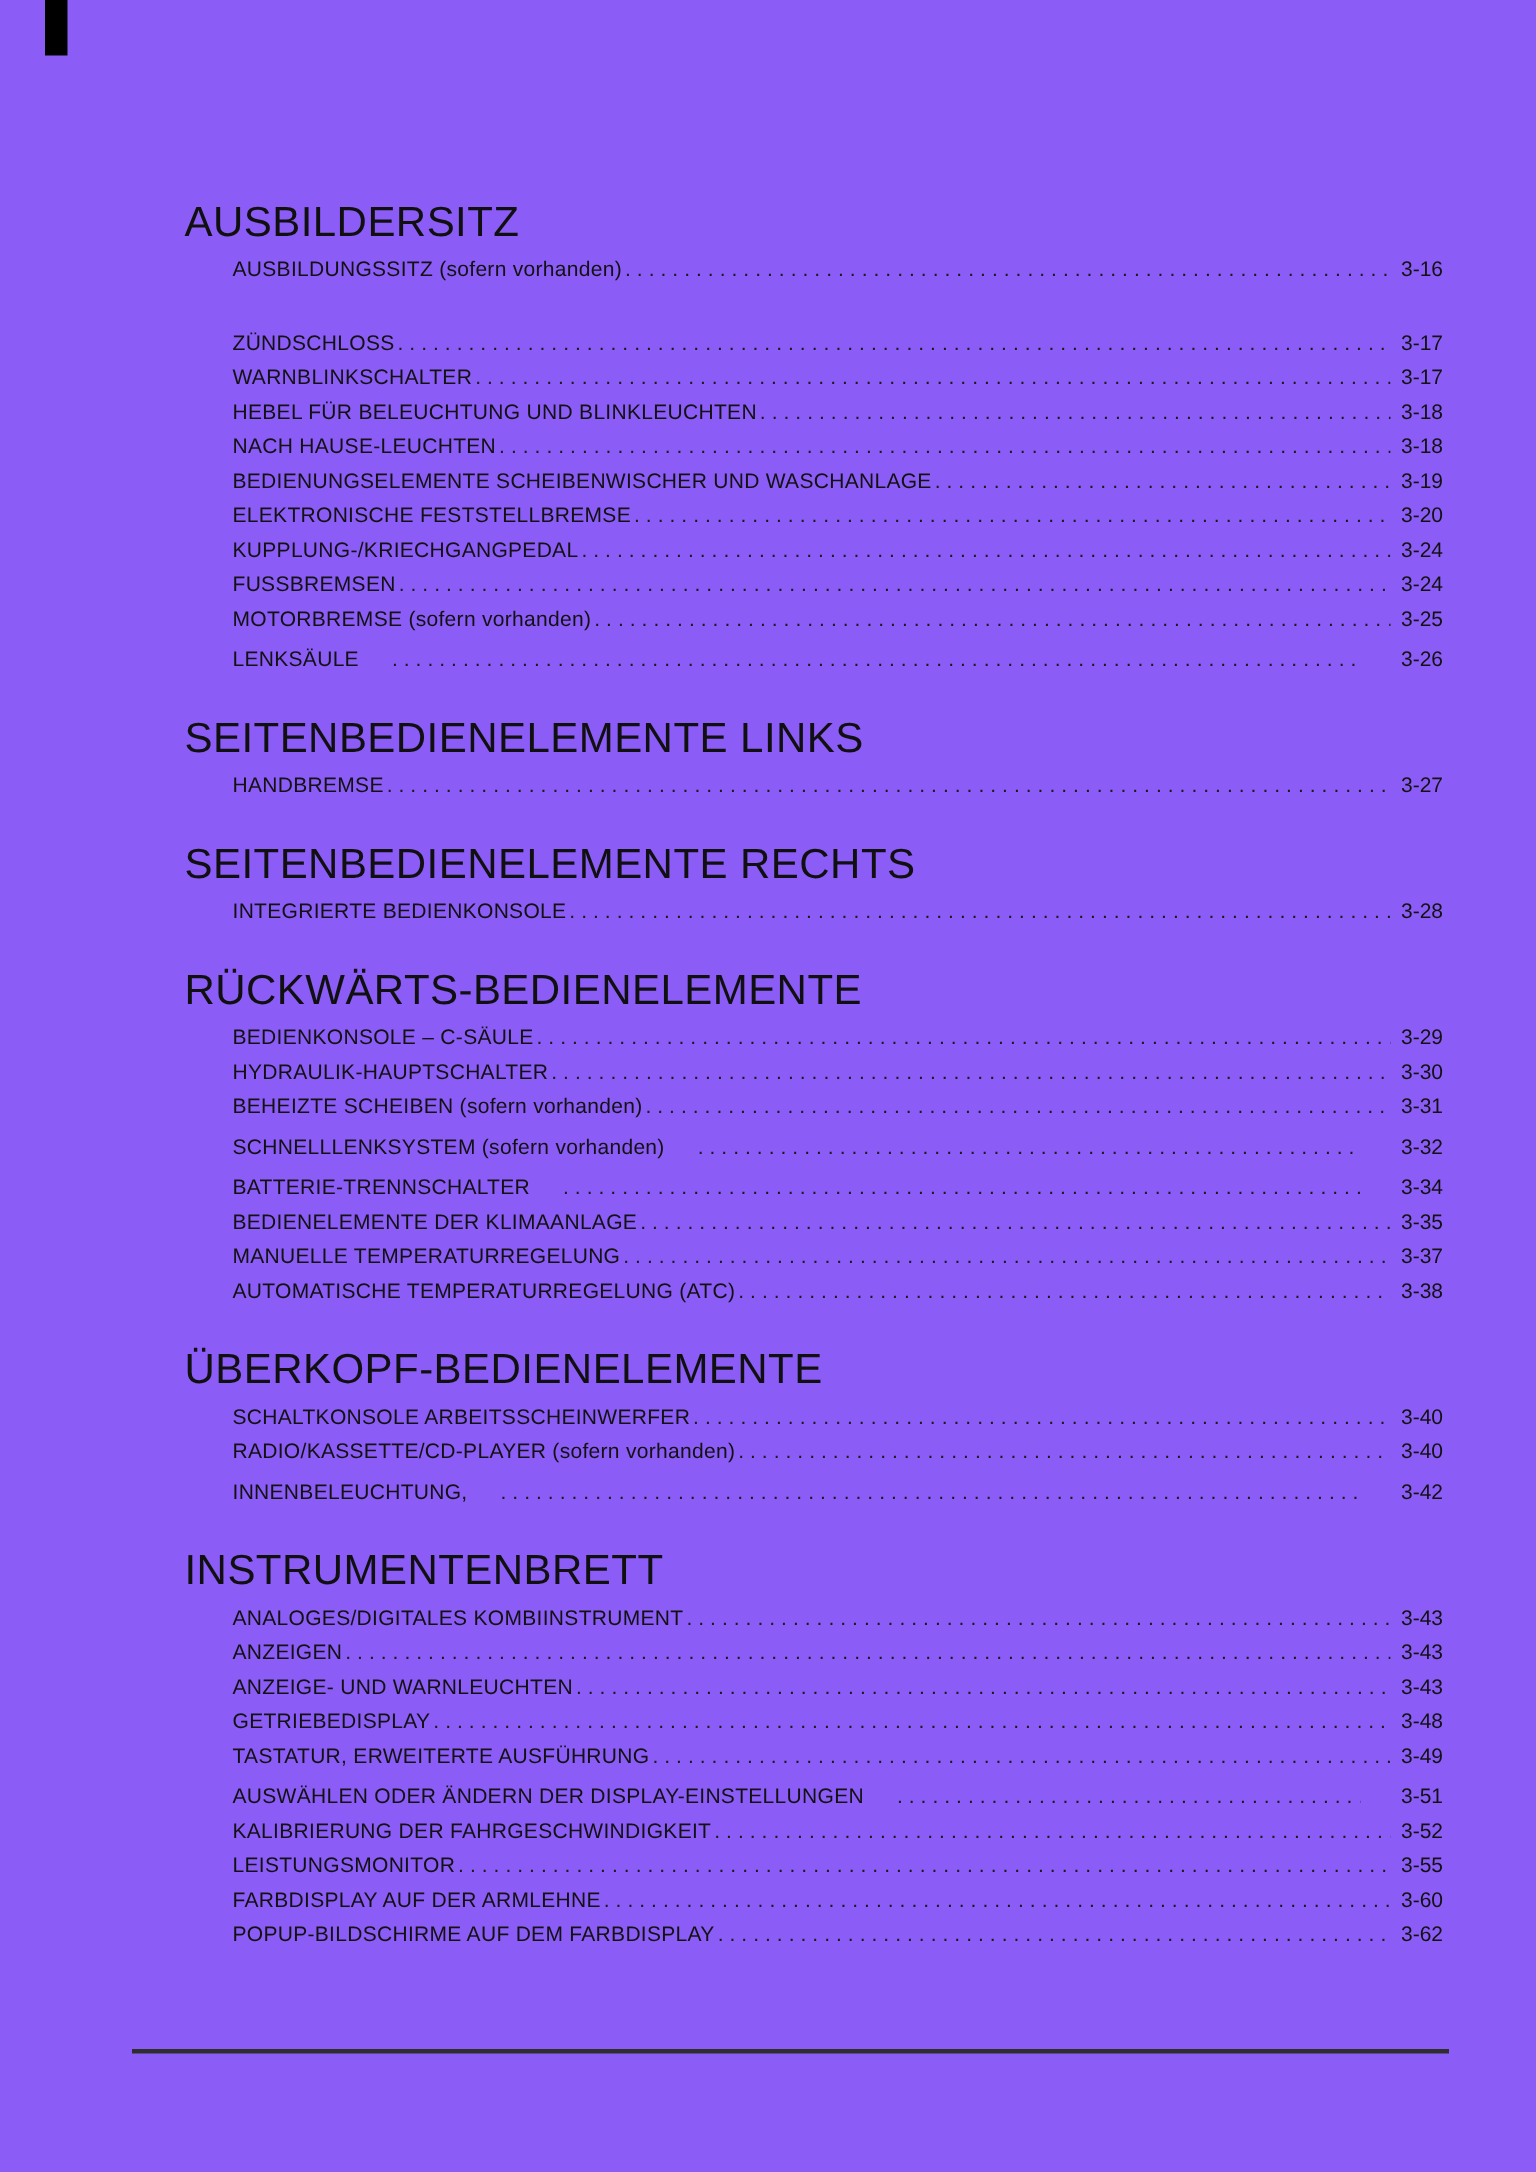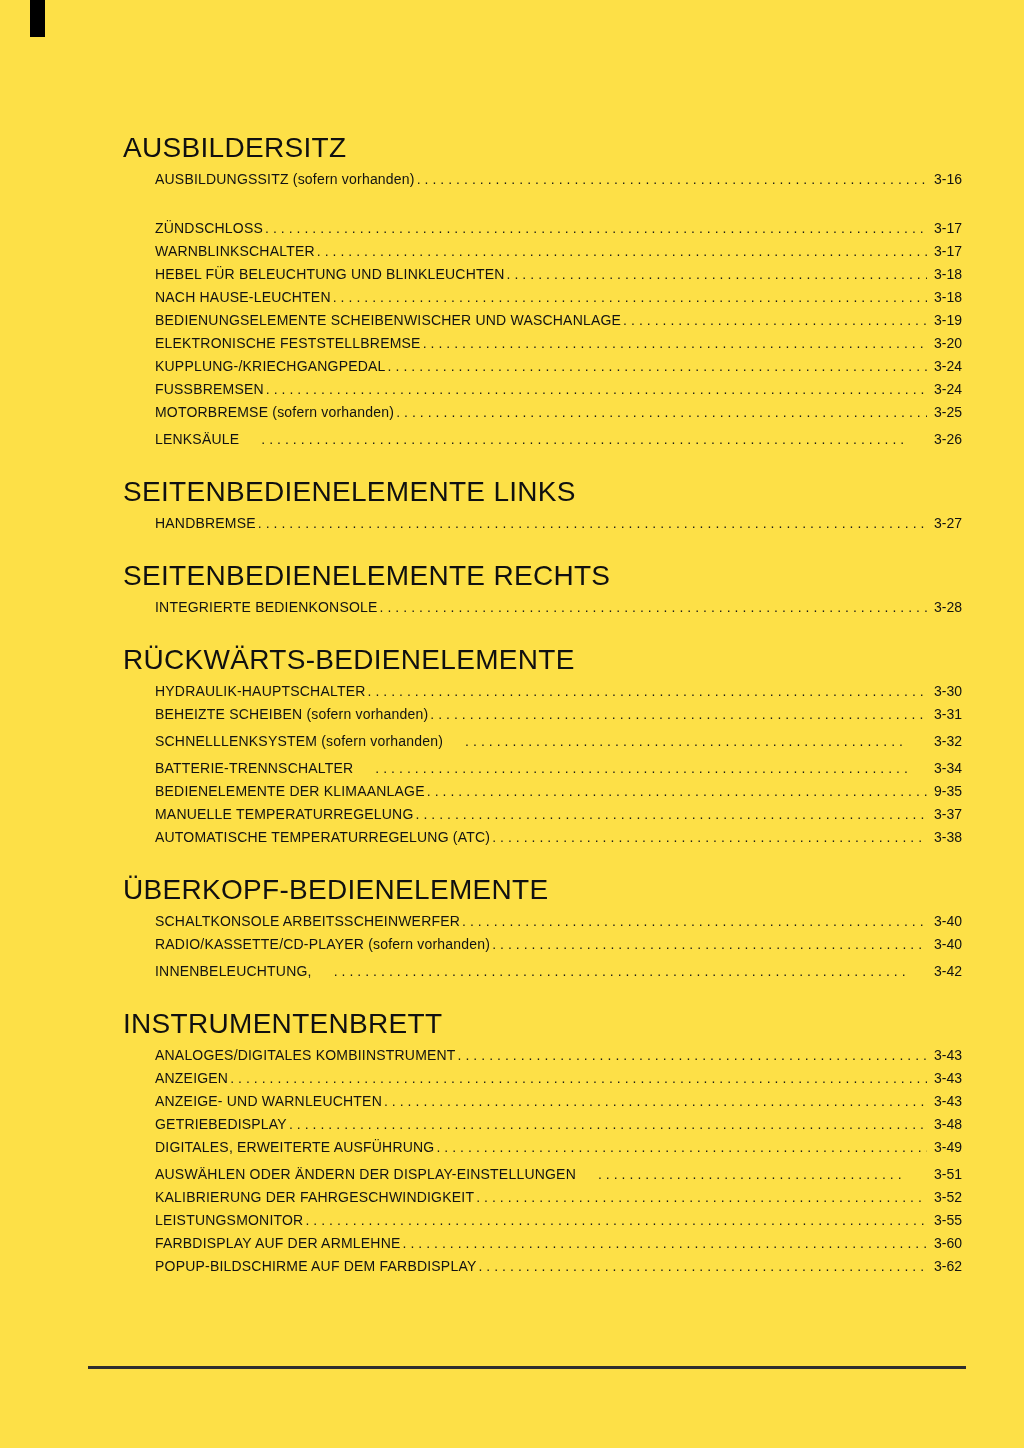--- a/index.html
+++ b/index.html
@@ -11,21 +11,21 @@
     width: 1024px;
     height: 1448px;
     position: relative;
     font-family: "Liberation Sans", "DejaVu Sans", sans-serif;
     color: #121212;
     overflow: hidden;
   }
   .page {
     position: absolute;
     inset: 0;
-    background: #fde047;
+    background: #8b5cf6;
   }
   .edge-mark {
     position: absolute;
     left: 30px;
     top: 0;
     width: 15px;
     height: 37px;
     background: #000000;
   }
   .toc {
@@ -181,20 +181,25 @@
     <span class="toc-label">INTEGRIERTE BEDIENKONSOLE</span>
     <span class="toc-dots"></span>
     <span class="toc-page">3-28</span>
   </div>
 </div>
   </section>
 
   <section class="toc-section">
     <h2 class="toc-heading">RÜCKWÄRTS-BEDIENELEMENTE</h2>
     <div class="entries">
+  <div class="toc-entry">
+    <span class="toc-label">BEDIENKONSOLE – C-SÄULE</span>
+    <span class="toc-dots"></span>
+    <span class="toc-page">3-29</span>
+  </div>
 
   <div class="toc-entry">
     <span class="toc-label">HYDRAULIK-HAUPTSCHALTER</span>
     <span class="toc-dots"></span>
     <span class="toc-page">3-30</span>
   </div>
 
   <div class="toc-entry">
     <span class="toc-label">BEHEIZTE SCHEIBEN (sofern vorhanden)</span>
     <span class="toc-dots"></span>
@@ -209,21 +214,21 @@
 
   <div class="toc-entry gap-before">
     <span class="toc-label">BATTERIE-TRENNSCHALTER</span>
     <span class="toc-dots"></span>
     <span class="toc-page">3-34</span>
   </div>
 
   <div class="toc-entry">
     <span class="toc-label">BEDIENELEMENTE DER KLIMAANLAGE</span>
     <span class="toc-dots"></span>
-    <span class="toc-page">9-35</span>
+    <span class="toc-page">3-35</span>
   </div>
 
   <div class="toc-entry">
     <span class="toc-label">MANUELLE TEMPERATURREGELUNG</span>
     <span class="toc-dots"></span>
     <span class="toc-page">3-37</span>
   </div>
 
   <div class="toc-entry">
     <span class="toc-label">AUTOMATISCHE TEMPERATURREGELUNG (ATC)</span>
@@ -278,21 +283,21 @@
   </div>
 
 
   <div class="toc-entry">
     <span class="toc-label">GETRIEBEDISPLAY</span>
     <span class="toc-dots"></span>
     <span class="toc-page">3-48</span>
   </div>
 
   <div class="toc-entry">
-    <span class="toc-label">DIGITALES, ERWEITERTE AUSFÜHRUNG</span>
+    <span class="toc-label">TASTATUR, ERWEITERTE AUSFÜHRUNG</span>
     <span class="toc-dots"></span>
     <span class="toc-page">3-49</span>
   </div>
 
   <div class="toc-entry gap-before">
     <span class="toc-label">AUSWÄHLEN ODER ÄNDERN DER DISPLAY-EINSTELLUNGEN</span>
     <span class="toc-dots"></span>
     <span class="toc-page">3-51</span>
   </div>
 

